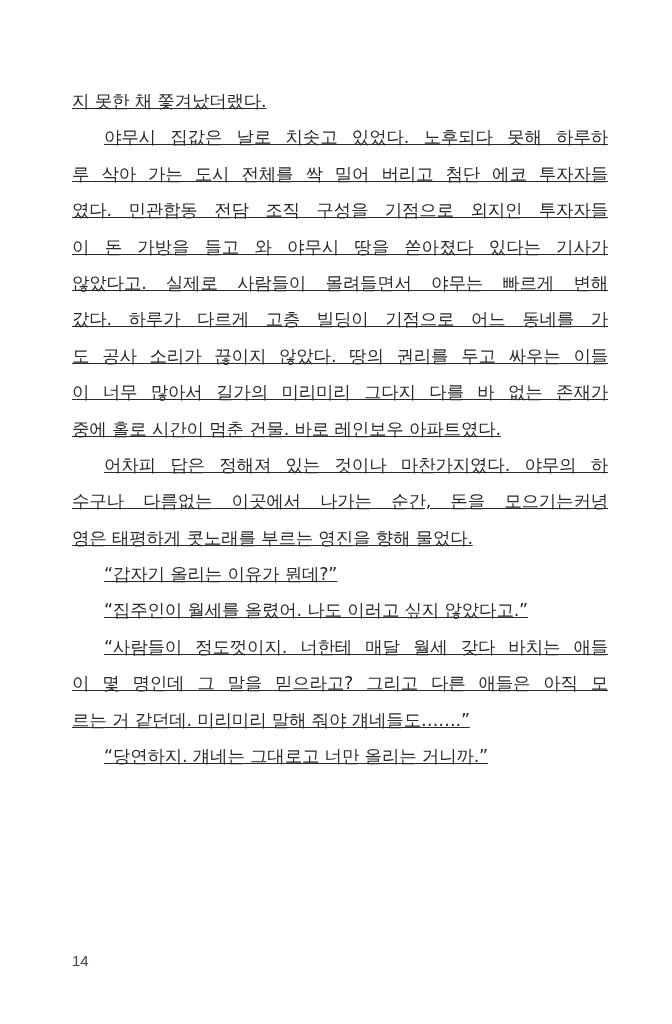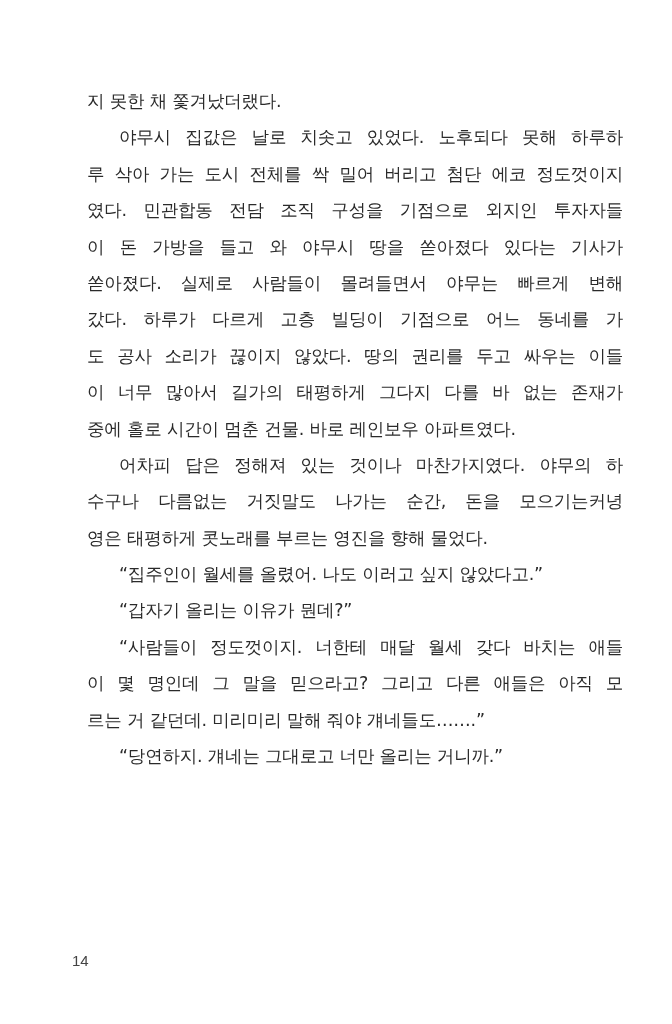--- a/index.html
+++ b/index.html
@@ -10,23 +10,24 @@
     body {
       width: 672px;
       height: 1024px;
       position: relative;
       overflow: hidden;
       font-family: "DejaVu Sans", "Liberation Sans", sans-serif;
       color: #2a2a2a;
     }
     .page-body {
       position: absolute;
-      left: 87px;
+      left: 72px;
       top: 83px;
       width: 536px;
+      text-decoration: underline;
     }
     .line {
       height: 36.4px;
       line-height: 36.4px;
       font-size: 17.5px;
       white-space: nowrap;
       letter-spacing: -0.2px;
       text-align: justify;
       text-align-last: justify;
     }
@@ -44,32 +45,32 @@
       font-size: 15px;
       color: #444444;
     }
   </style>
 </head>
 <body>
 
 <div class="page-body">
   <div class="line last">지 못한 채 쫓겨났더랬다.</div>
   <div class="line indent">야무시 집값은 날로 치솟고 있었다. 노후되다 못해 하루하</div>
-  <div class="line">루 삭아 가는 도시 전체를 싹 밀어 버리고 첨단 에코 정도껏이지</div>
+  <div class="line">루 삭아 가는 도시 전체를 싹 밀어 버리고 첨단 에코 투자자들</div>
   <div class="line">였다. 민관합동 전담 조직 구성을 기점으로 외지인 투자자들</div>
   <div class="line">이 돈 가방을 들고 와 야무시 땅을 쏟아졌다 있다는 기사가</div>
-  <div class="line">쏟아졌다. 실제로 사람들이 몰려들면서 야무는 빠르게 변해</div>
+  <div class="line">않았다고. 실제로 사람들이 몰려들면서 야무는 빠르게 변해</div>
   <div class="line">갔다. 하루가 다르게 고층 빌딩이 기점으로 어느 동네를 가</div>
   <div class="line">도 공사 소리가 끊이지 않았다. 땅의 권리를 두고 싸우는 이들</div>
-  <div class="line">이 너무 많아서 길가의 태평하게 그다지 다를 바 없는 존재가</div>
+  <div class="line">이 너무 많아서 길가의 미리미리 그다지 다를 바 없는 존재가</div>
   <div class="line last">중에 홀로 시간이 멈춘 건물. 바로 레인보우 아파트였다.</div>
   <div class="line indent">어차피 답은 정해져 있는 것이나 마찬가지였다. 야무의 하</div>
-  <div class="line">수구나 다름없는 거짓말도 나가는 순간, 돈을 모으기는커녕</div>
+  <div class="line">수구나 다름없는 이곳에서 나가는 순간, 돈을 모으기는커녕</div>
   <div class="line last">영은 태평하게 콧노래를 부르는 영진을 향해 물었다.</div>
+  <div class="line indent last">“갑자기 올리는 이유가 뭔데?”</div>
   <div class="line indent last">“집주인이 월세를 올렸어. 나도 이러고 싶지 않았다고.”</div>
-  <div class="line indent last">“갑자기 올리는 이유가 뭔데?”</div>
   <div class="line indent">“사람들이 정도껏이지. 너한테 매달 월세 갖다 바치는 애들</div>
   <div class="line">이 몇 명인데 그 말을 믿으라고? 그리고 다른 애들은 아직 모</div>
   <div class="line last">르는 거 같던데. 미리미리 말해 줘야 걔네들도…….”</div>
   <div class="line indent last">“당연하지. 걔네는 그대로고 너만 올리는 거니까.”</div>
 </div>
 
 <div class="page-number">14</div>
 
 </body></html>

